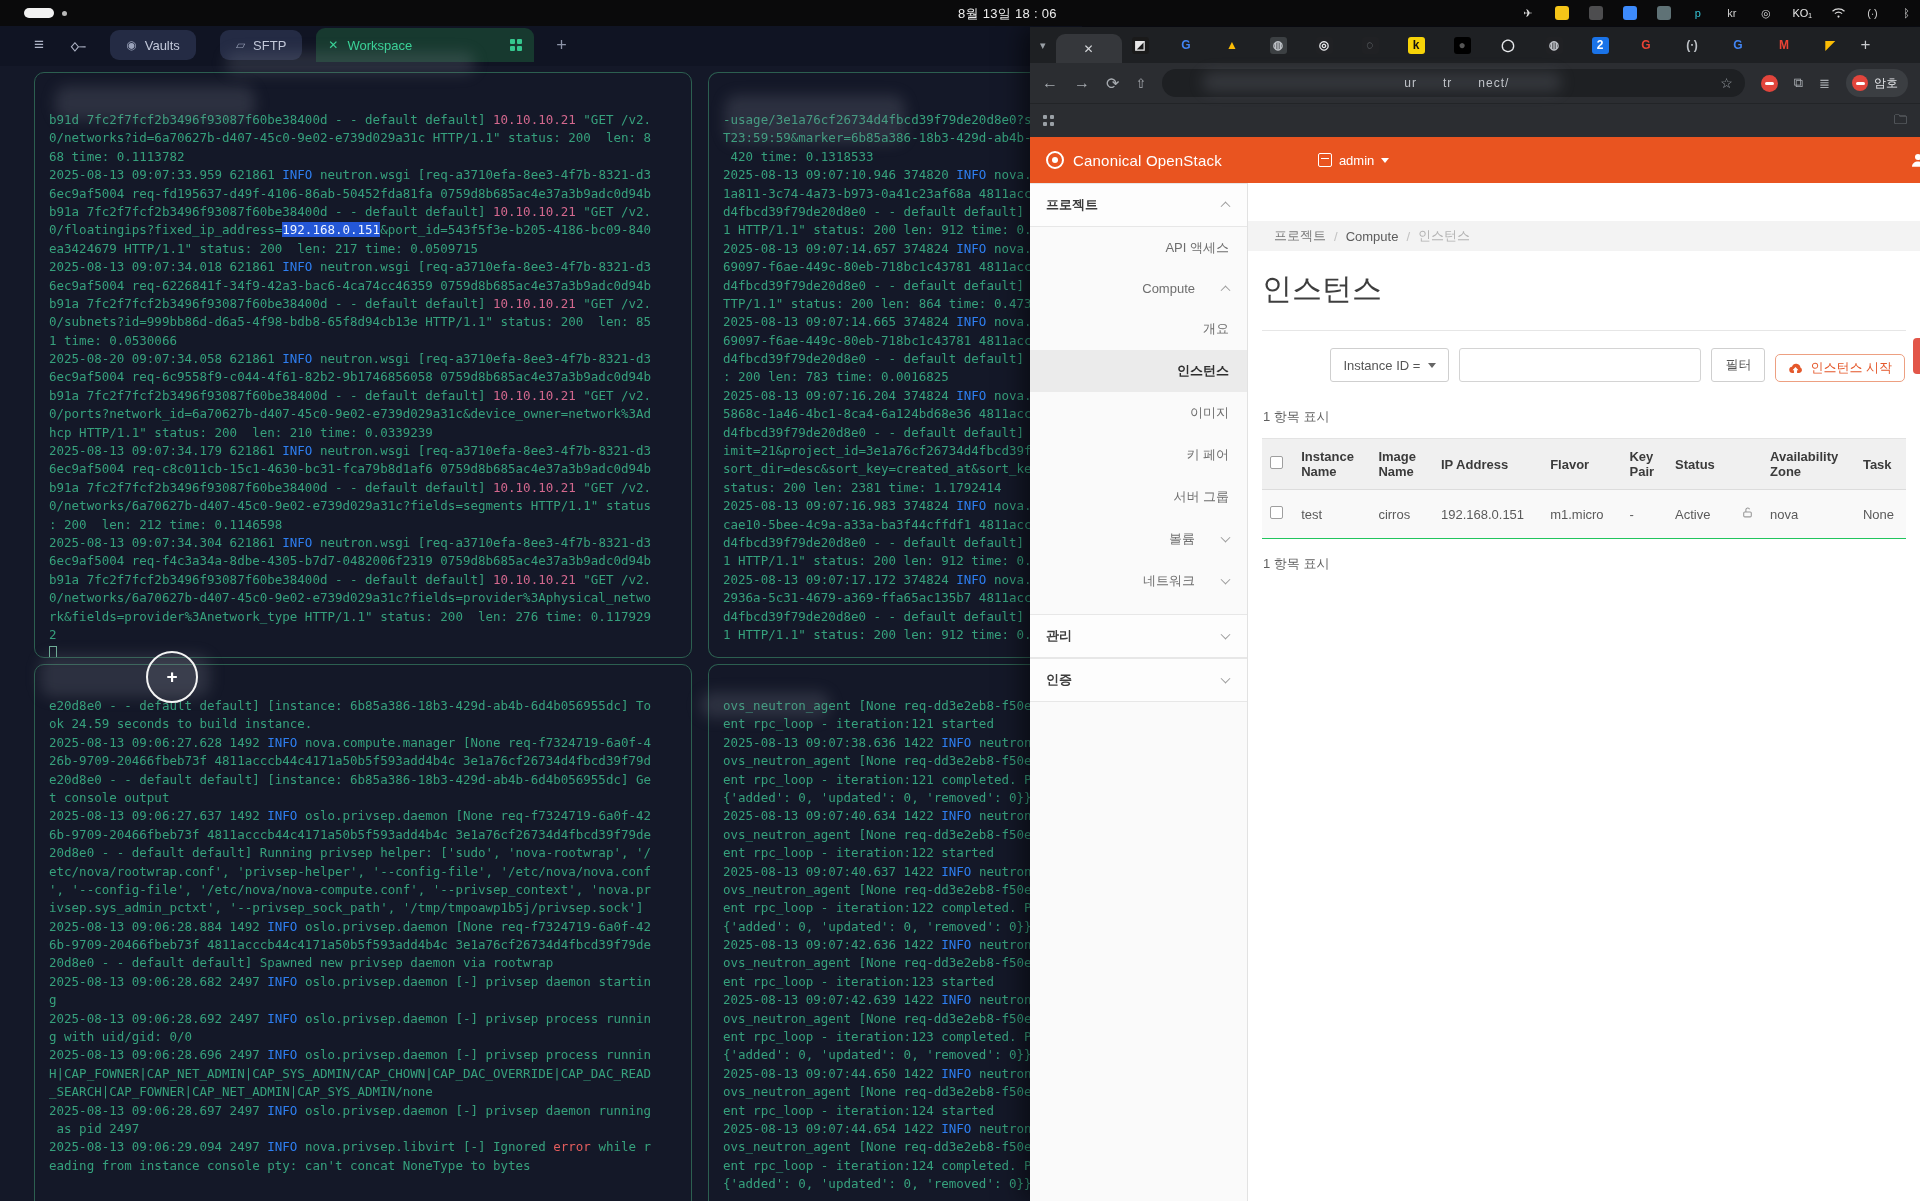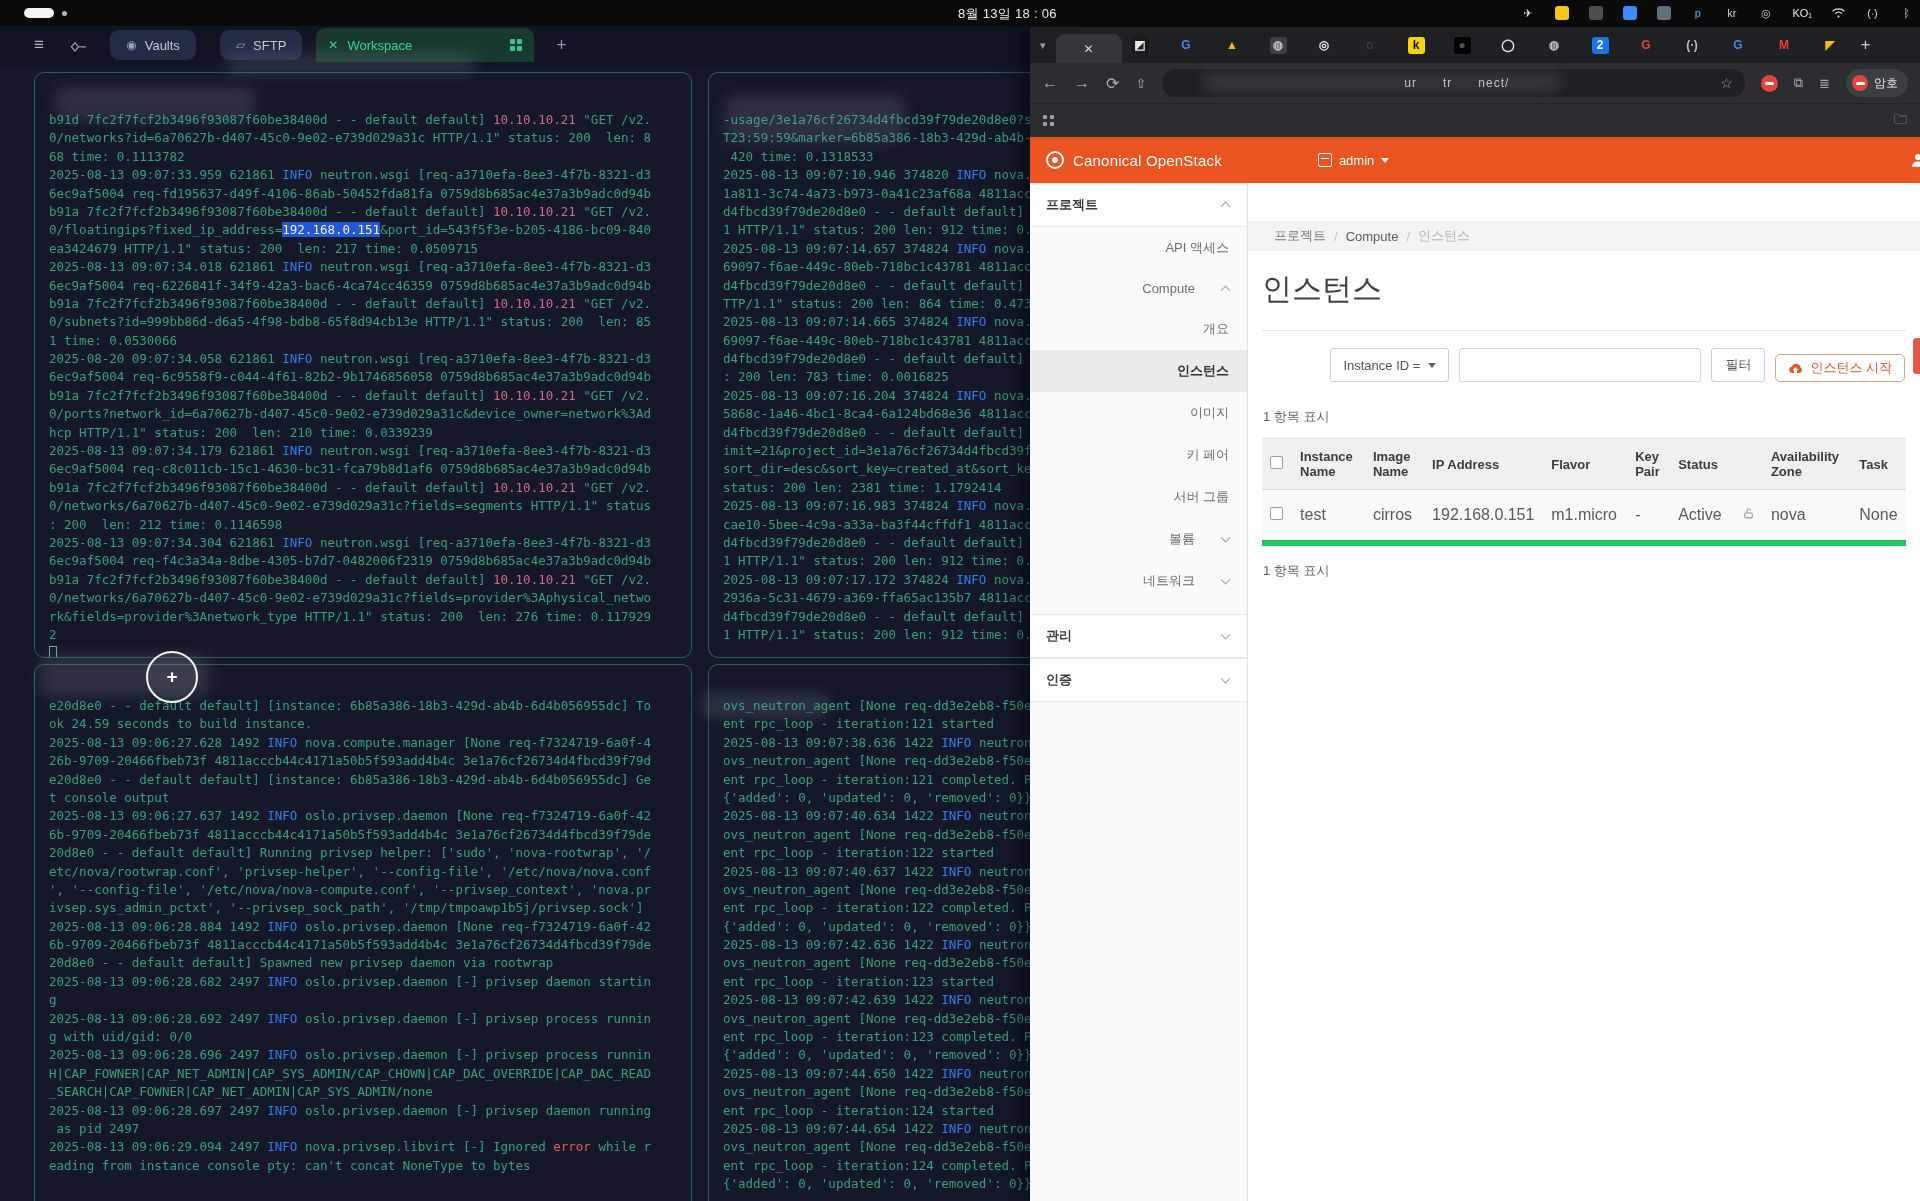--- a/index.html
+++ b/index.html
@@ -99,21 +99,21 @@
   .filter-row { margin:15px 15px 0 0; display:flex; justify-content:flex-end; align-items:flex-end; gap:10px; height:36px; }
   .dd { height:34px; border:1px solid #cfcfcf; border-radius:3px; background:#fff; display:flex; align-items:center; gap:8px; padding:0 12px; color:#555; }
   .caret-d { width:0; height:0; border-left:4px solid transparent; border-right:4px solid transparent; border-top:5px solid #666; }
   .filter-input { width:242px; height:34px; border:1px solid #d4d4d4; border-radius:3px; background:#fff; }
   .btn-plain { height:34px; border:1px solid #cfcfcf; border-radius:3px; background:#fff; color:#555; padding:0 13px; display:flex; align-items:center; }
   .btn-launch { height:28px; border:1px solid #eda081; border-radius:5px; background:#fff; color:#e4582b; padding:0 12px; display:flex; align-items:center; gap:7px; }
   .red-sliver { position:absolute; right:0; top:155px; width:7px; height:36px; background:#e25649; border-radius:4px 0 0 4px; }
   .count { margin:26px 0 0 15px; color:#5f5f5f; }
   table.inst { border-collapse:collapse; margin:12px 14px 0 14px; width:calc(100% - 28px); }
   table.inst th { background:#f0f0f0; border-top:1px solid #e3e3e3; border-bottom:1px solid #dcdcdc; padding:10px 8px; text-align:left; color:#3b3b3b; font-size:13px; font-weight:bold; vertical-align:middle; }
-  table.inst td { background:#f9f9f9; border-bottom:6px solid #22c55e; padding:16px 8px; color:#5a5a5a; font-size:16px; }
+  table.inst td { background:#f9f9f9; border-bottom:1px solid #22c55e; padding:16px 8px; color:#5a5a5a; font-size:13px; }
   .cb { width:13px; height:13px; border:1px solid #9f9f9f; border-radius:2px; background:#fff; display:inline-block; }
   .cell-link { color:#e4603e; }
   .count-bottom { margin:16px 0 0 15px; color:#5f5f5f; }
   .lock-ic { display:inline-block; }
 </style>
 </head>
 <body>
 
 <div class="stage">
 

